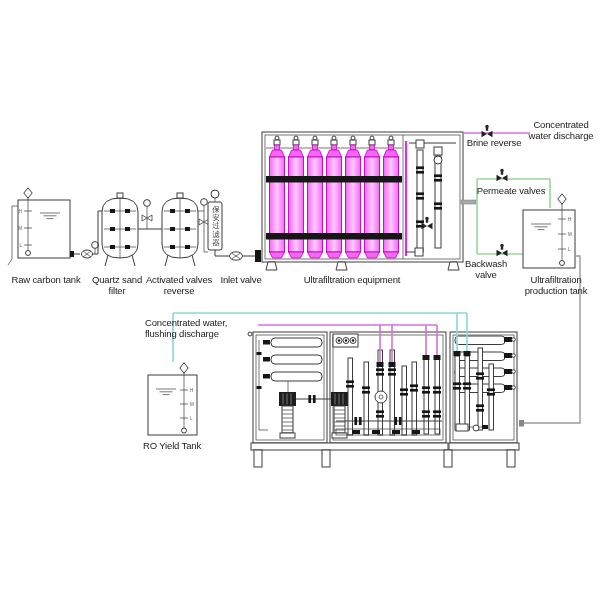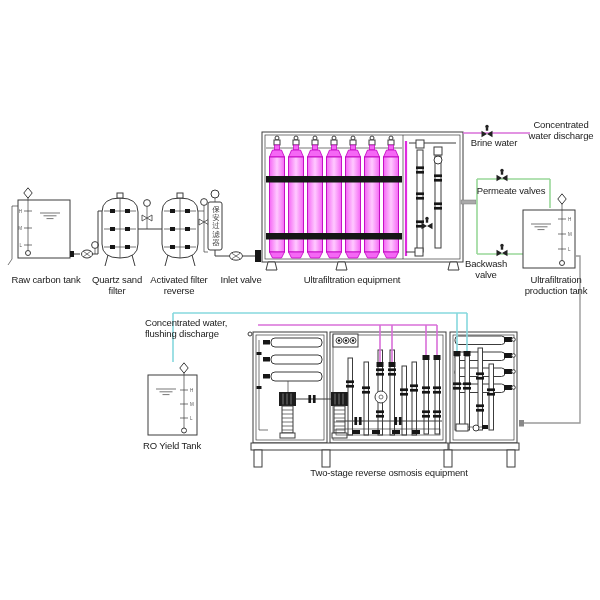--- a/index.html
+++ b/index.html
@@ -360,30 +360,29 @@
   <rect x="422.5" y="355" width="7" height="5" class="blk"></rect>
   <rect x="433.5" y="355" width="7" height="5" class="blk"></rect>
   <rect x="453.5" y="351" width="7" height="5" class="blk"></rect>
   <rect x="463.5" y="351" width="7" height="5" class="blk"></rect>
 </g>
 </svg>
 
 <div class="lbl" style="left:46px;top:275px">Raw carbon tank</div>
 <div class="lbl" style="left:117px;top:275px">Quartz sand</div>
 <div class="lbl" style="left:117px;top:286px">filter</div>
-<div class="lbl" style="left:179px;top:275px">Activated filter</div>
+<div class="lbl" style="left:179px;top:275px">Activated valves</div>
 <div class="lbl" style="left:179px;top:286px">reverse</div>
 <div class="lbl" style="left:241px;top:275px">Inlet valve</div>
 <div class="cn">保安过滤器</div>
 <div class="lbl" style="left:352px;top:275px">Ultrafiltration equipment</div>
-<div class="lbl" style="left:494px;top:138px">Brine water</div>
+<div class="lbl" style="left:494px;top:138px">Brine reverse</div>
 <div class="lbl" style="left:561px;top:120px">Concentrated</div>
 <div class="lbl" style="left:561px;top:131px">water discharge</div>
 <div class="lbl" style="left:511px;top:186px">Permeate valves</div>
 <div class="lbl" style="left:486px;top:259px">Backwash</div>
 <div class="lbl" style="left:486px;top:270px">valve</div>
 <div class="lbl" style="left:556px;top:275px">Ultrafiltration</div>
 <div class="lbl" style="left:556px;top:286px">production tank</div>
 <div class="lbl leftal" style="left:145px;top:318px">Concentrated water,</div>
 <div class="lbl leftal" style="left:145px;top:329px">flushing discharge</div>
 <div class="lbl" style="left:172px;top:441px">RO Yield Tank</div>
-<div class="lbl" style="left:389px;top:468px">Two-stage reverse osmosis equipment</div>
 </div>
 
 </body></html>

